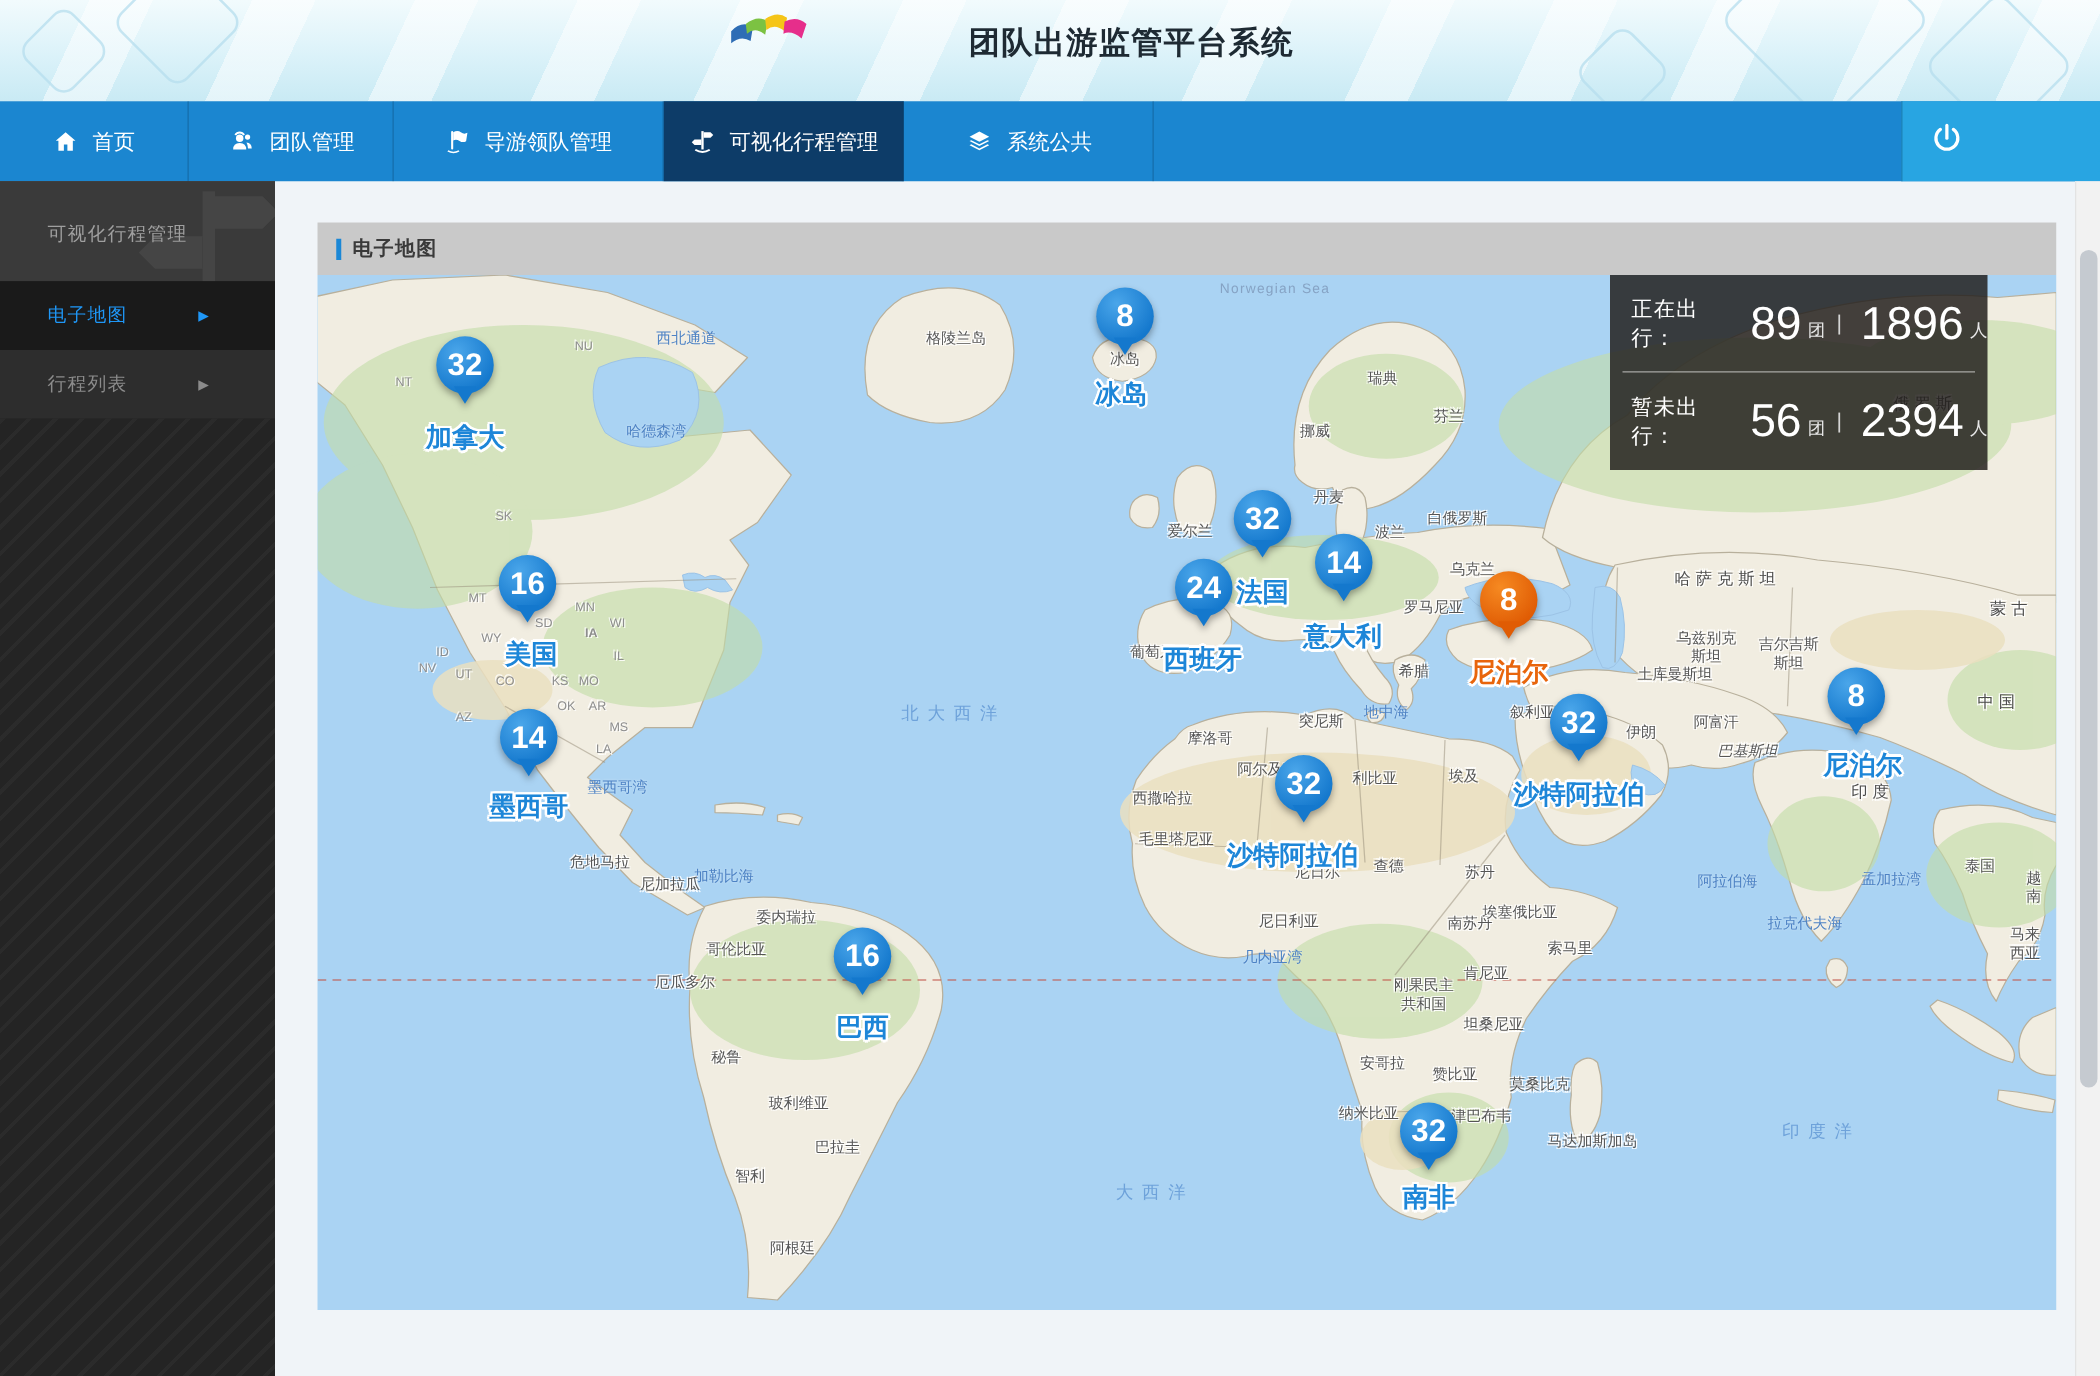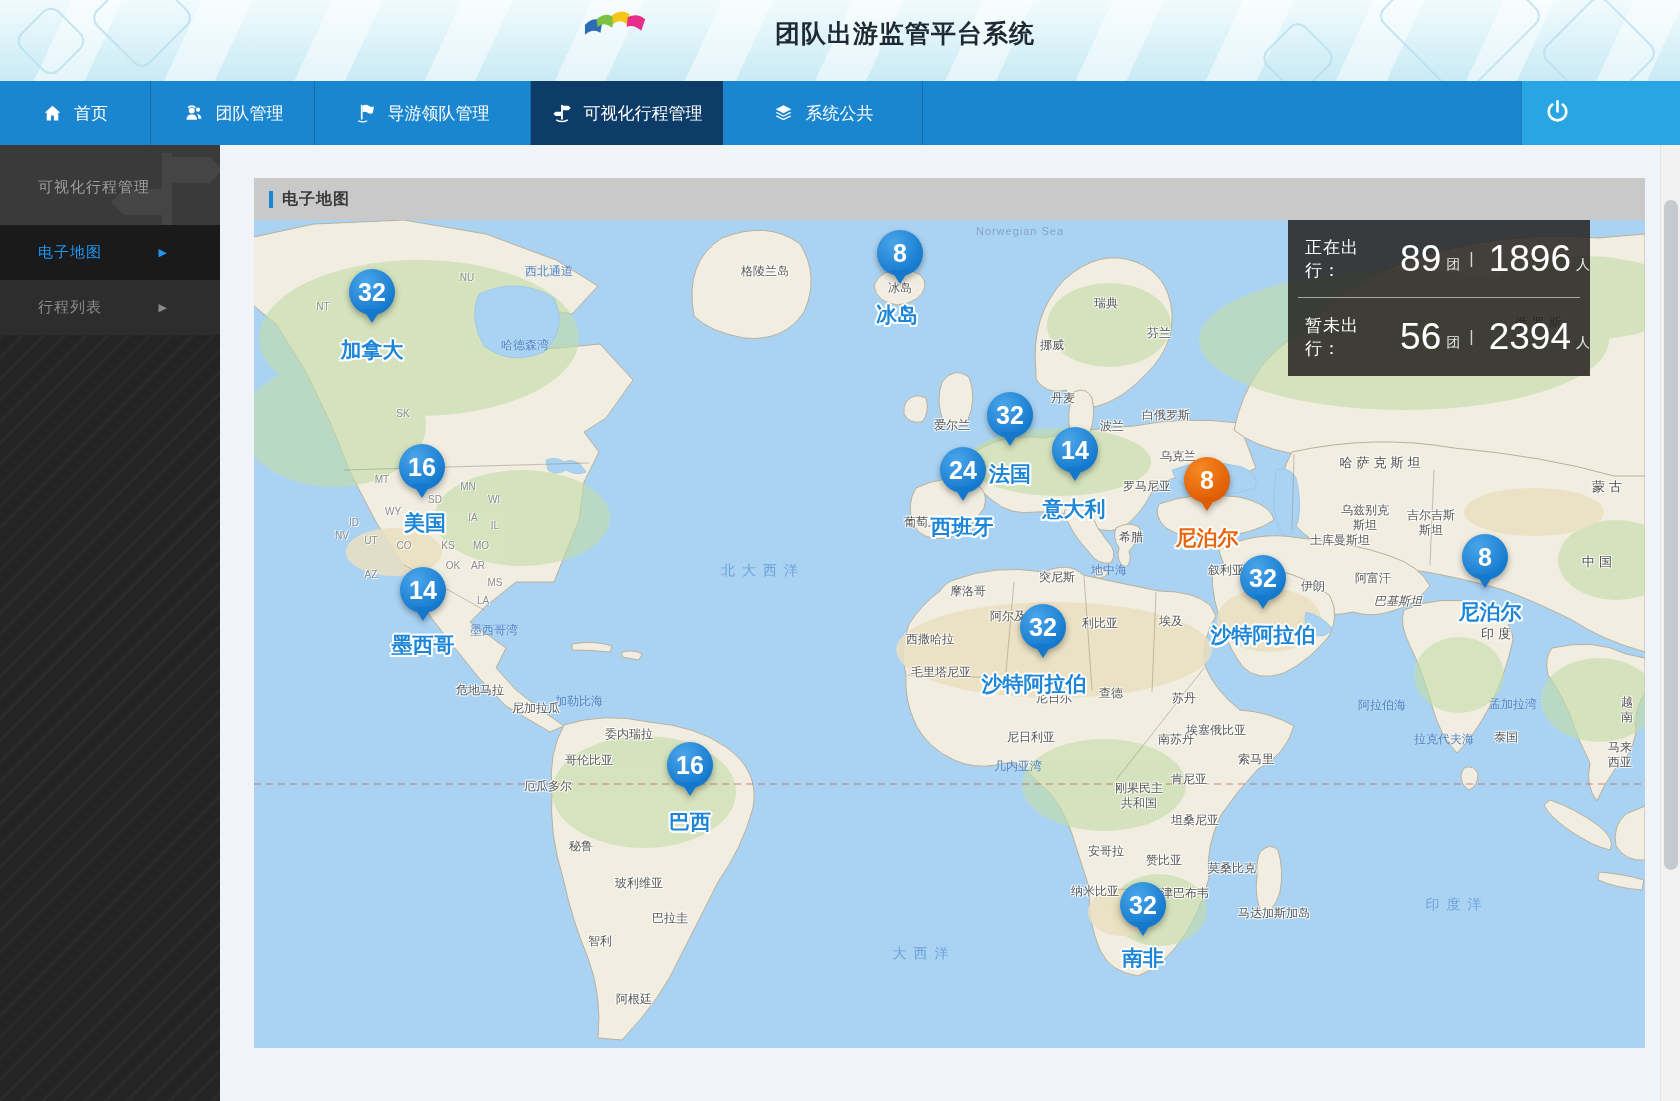--- a/index.html
+++ b/index.html
@@ -294,24 +294,24 @@
         <span class="map-label lab-s" style="left: 128px; top: 260px;">MT</span>
         <span class="map-label lab-s" style="left: 100px; top: 303px;">ID</span>
         <span class="map-label lab-s" style="left: 139px; top: 292px;">WY</span>
         <span class="map-label lab-s" style="left: 88px; top: 316px;">NV</span>
         <span class="map-label lab-s" style="left: 117px; top: 321px;">UT</span>
         <span class="map-label lab-s" style="left: 150px; top: 326px;">CO</span>
         <span class="map-label lab-s" style="left: 117px; top: 355px;">AZ</span>
         <span class="map-label lab-s" style="left: 181px; top: 280px;">SD</span>
         <span class="map-label lab-s" style="left: 214px; top: 267px;">MN</span>
         <span class="map-label lab-s" style="left: 240px; top: 280px;">WI</span>
-        <span class="map-label lab-s" style="left: 219px; top: 298px;">IA</span>
+        <span class="map-label lab-s" style="left: 219px; top: 288px; font-weight: bold;">IA</span>
         <span class="map-label lab-s" style="left: 241px; top: 306px;">IL</span>
         <span class="map-label lab-s" style="left: 194px; top: 326px;">KS</span>
-        <span class="map-label lab-s" style="left: 227px; top: 326px;">MO</span>
+        <span class="map-label lab-s" style="left: 217px; top: 326px;">MO</span>
         <span class="map-label lab-s" style="left: 199px; top: 346px;">OK</span>
         <span class="map-label lab-s" style="left: 224px; top: 346px;">AR</span>
         <span class="map-label lab-s" style="left: 241px; top: 363px;">MS</span>
         <span class="map-label lab-s" style="left: 229px; top: 381px;">LA</span>
         <span class="map-label lab-W" style="left: 509px; top: 351px;">北大西洋</span>
         <span class="map-label lab-w" style="left: 240px; top: 410px;">墨西哥湾</span>
         <span class="map-label lab-w" style="left: 325px; top: 481px;">加勒比海</span>
         <span class="map-label lab-c" style="left: 226px; top: 470px;">危地马拉</span>
         <span class="map-label lab-c" style="left: 282px; top: 488px;">尼加拉瓜</span>
         <span class="map-label lab-c" style="left: 375px; top: 514px;">委内瑞拉</span>
@@ -371,21 +371,21 @@
         <span class="map-label lab-c" style="left: 1119px; top: 358px;">阿富汗</span>
         <span class="map-label lab-c" style="left: 1059px; top: 366px;">伊朗</span>
         <span class="map-label lab-c" style="left: 1144px; top: 381px; font-style: italic;">巴基斯坦</span>
         <span class="map-label lab-C" style="left: 1128px; top: 243px;">哈萨克斯坦</span>
         <span class="map-label lab-C" style="left: 1355px; top: 267px;">蒙古</span>
         <span class="map-label lab-C" style="left: 1345px; top: 342px;">中国</span>
         <span class="map-label lab-C" style="left: 1244px; top: 414px;">印度</span>
         <span class="map-label lab-w" style="left: 1128px; top: 485px;">阿拉伯海</span>
         <span class="map-label lab-w" style="left: 1259px; top: 460px; margin-top: 24px;">孟加拉湾</span>
         <span class="map-label lab-w" style="left: 1190px; top: 519px;">拉克代夫海</span>
-        <span class="map-label lab-c" style="left: 1252px; top: 473px; margin-top: 44px;">泰国</span>
+        <span class="map-label lab-c" style="left: 1330px; top: 473px;">泰国</span>
         <span class="map-label lab-c" style="left: 1373px; top: 490px;">越南</span>
         <span class="map-label lab-c" style="left: 1366px; top: 535px;">马来西亚</span>
         <span class="map-label lab-W" style="left: 1203px; top: 685px;">印度洋</span>
       </div>
     <div id="map-markers">
         <div class="marker-pin pin-blue" style="left: 118px; top: 72px;">32</div>
         <div class="marker-label ml-blue" style="left: 118px; top: 130px;">加拿大</div>
         <div class="marker-pin pin-blue" style="left: 168px; top: 247px;">16</div>
         <div class="marker-label ml-blue" style="left: 171px; top: 303px;">美国</div>
         <div class="marker-pin pin-blue" style="left: 169px; top: 370px;">14</div>

